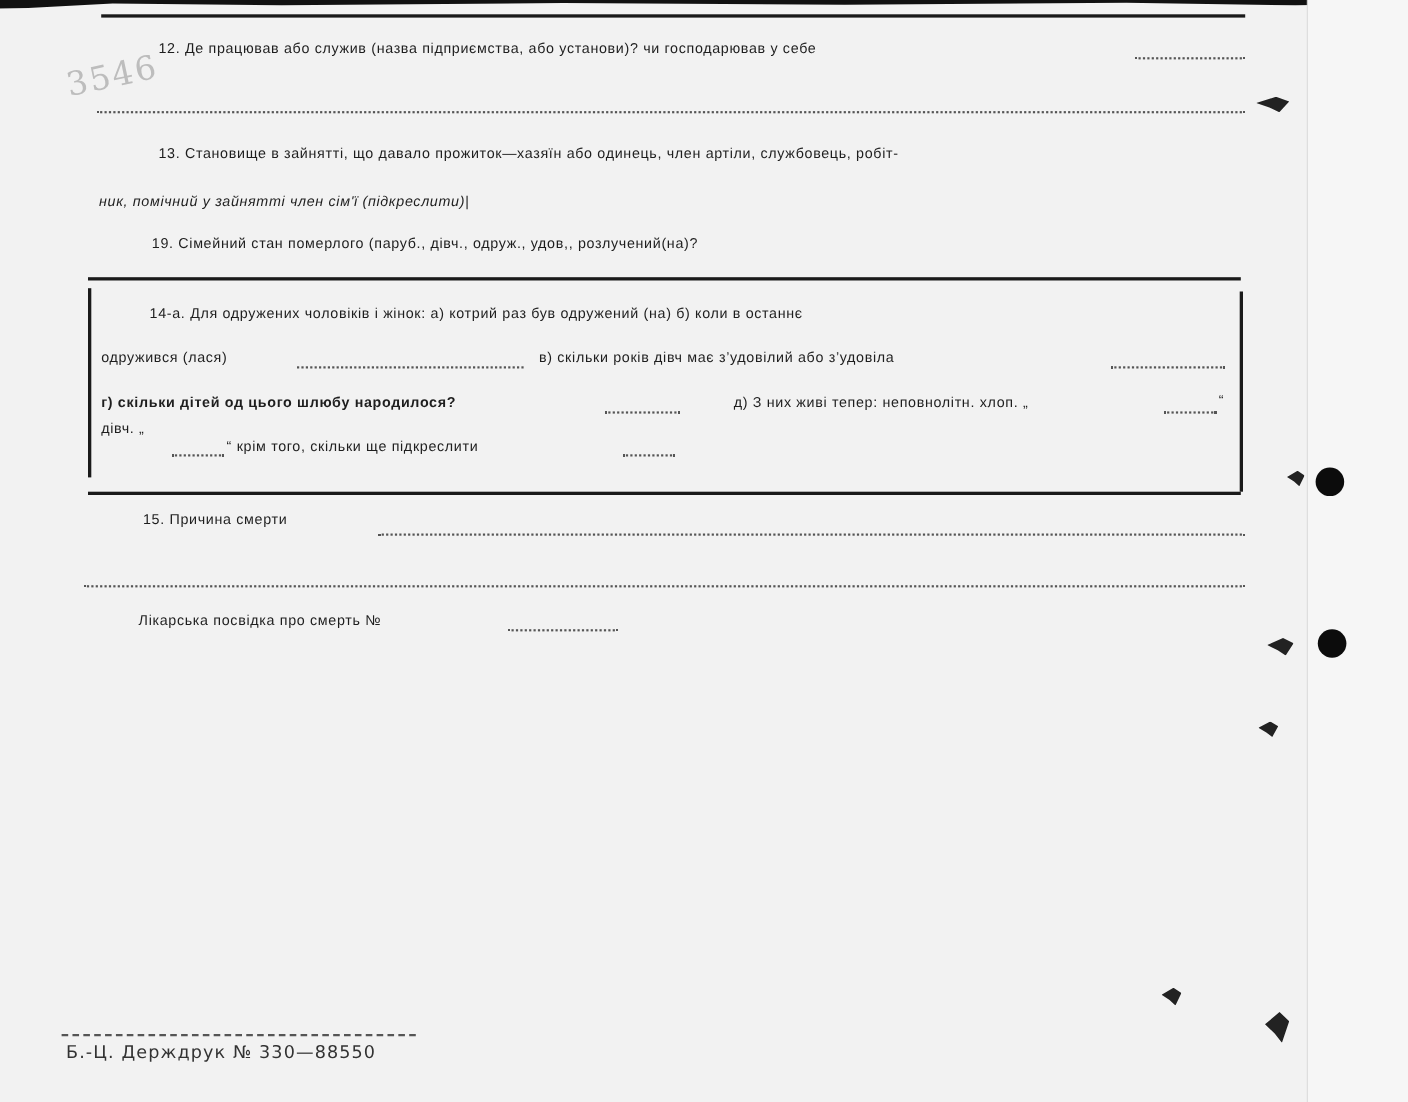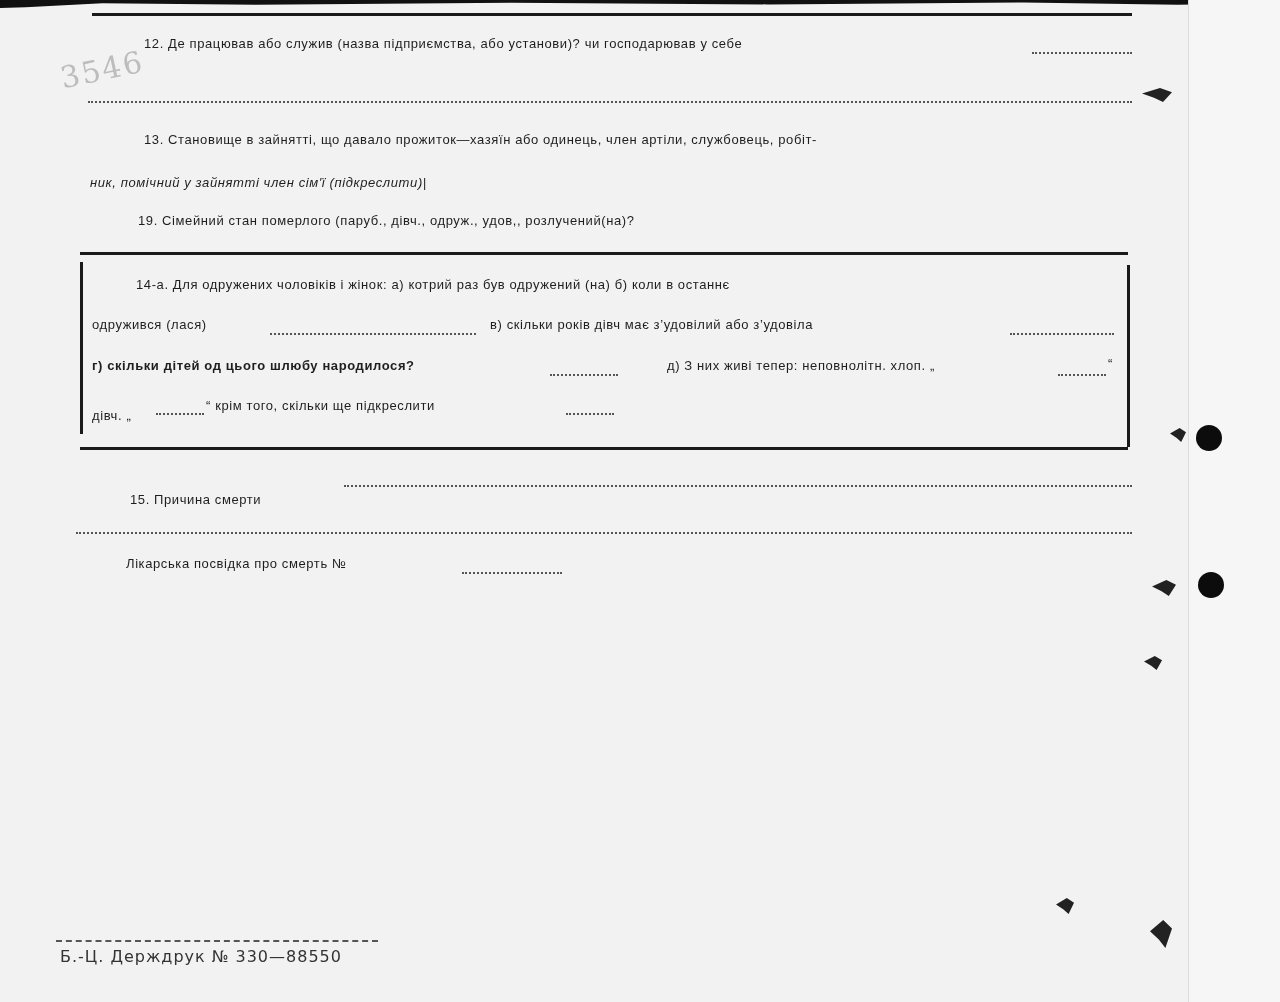--- a/index.html
+++ b/index.html
@@ -100,26 +100,26 @@
 <div class="dots" style="left:270px; top:333px; width:206px;"></div>
 <div class="line" style="left:490px; top:317px;">в)  скільки  років дівч має з’удовілий або з’удовіла</div>
 <div class="dots" style="left:1010px; top:333px; width:104px;"></div>
 
 <div class="line" style="left:92px; top:358px;font-weight:bold;">г) скільки дітей од цього шлюбу народилося?</div>
 <div class="dots" style="left:550px; top:374px; width:68px;"></div>
 <div class="line" style="left:627px; top:358px;margin-left:40px;">д)  З  них  живі  тепер:  неповнолітн.  хлоп. „</div>
 <div class="dots" style="left:1058px; top:374px; width:48px;"></div>
 <div class="line" style="left:1108px; top:356px;">“</div>
 
-<div class="line" style="left:92px; top:408px;">дівч. „</div>
+<div class="line" style="left:92px; top:382px;">дівч. „</div>
 <div class="dots" style="left:156px; top:413px; width:48px;"></div>
 <div class="line" style="left:206px; top:398px;">“  крім  того,  скільки  ще  підкреслити</div>
 <div class="dots" style="left:566px; top:413px; width:48px;"></div>
 
-<div class="line" style="left:130px; top:464px;margin-top:28px;">
+<div class="line" style="left:130px; top:464px;">
   <span>15.</span>
   <span>Причина  смерти</span>
 </div>
 <div class="dots" style="left:344px; top:485px; width:788px;"></div>
 <div class="dots" style="left:76px; top:532px; width:1056px;"></div>
 
 <div class="line" style="left:126px; top:556px;">Лікарська посвідка про смерть №</div>
 <div class="dots" style="left:462px; top:572px; width:100px;"></div>
 
 <div class="hole" style="left:1196px; top:425px; width:26px; height:26px;"></div>

